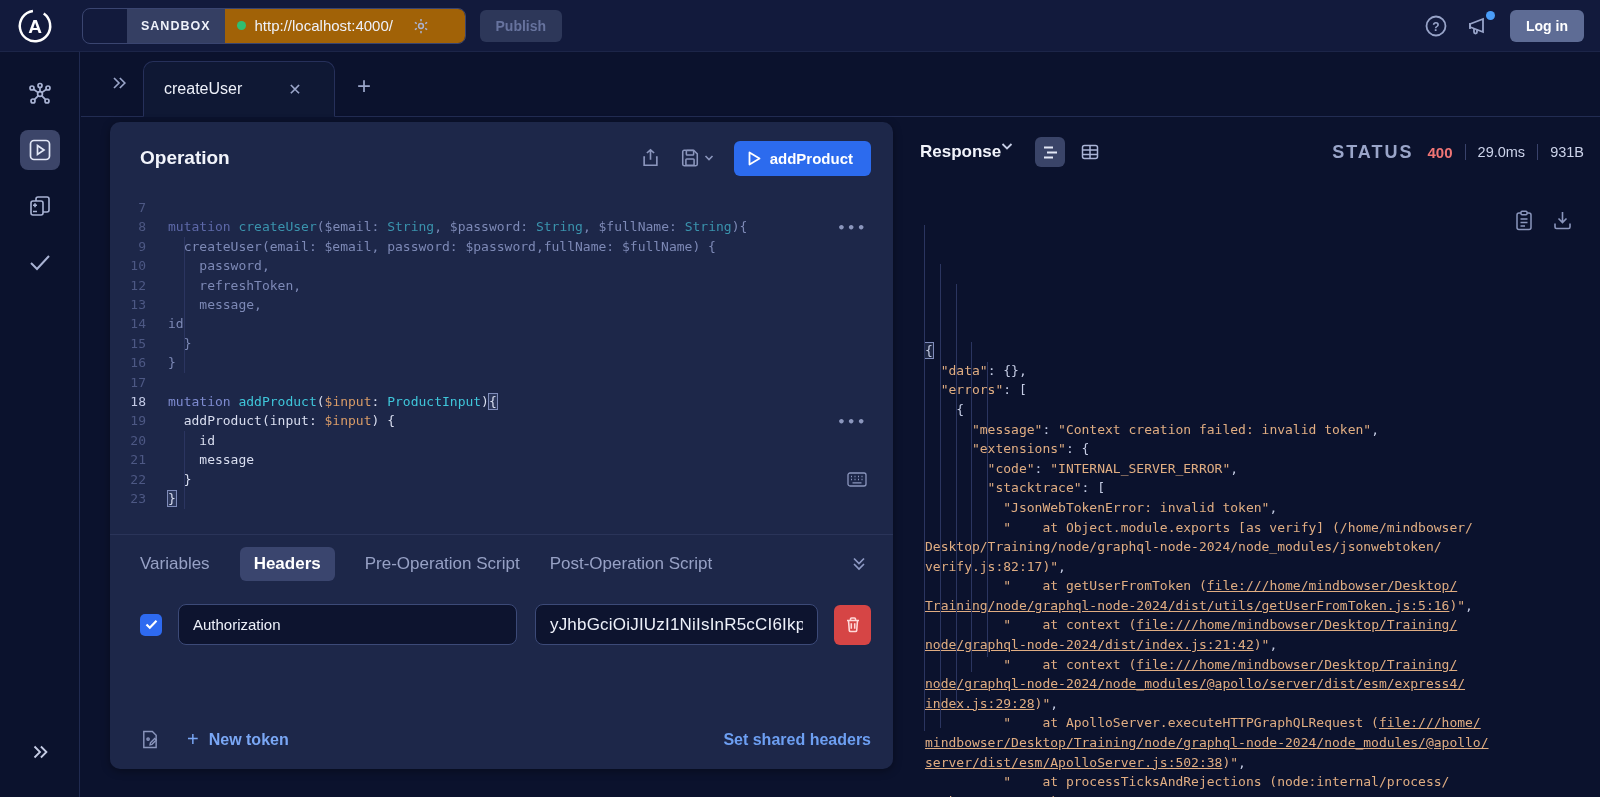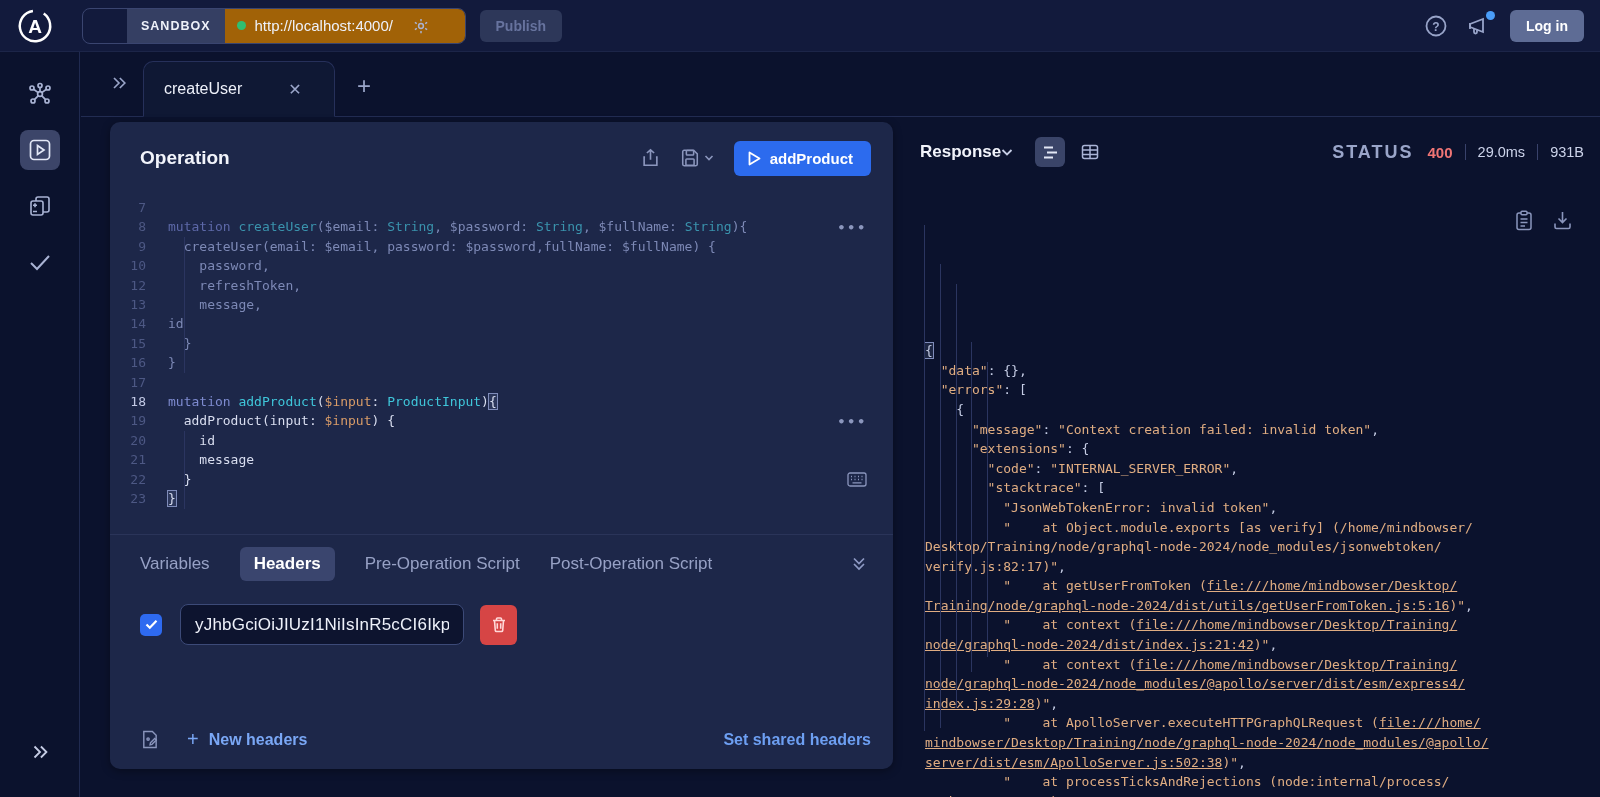--- a/index.html
+++ b/index.html
@@ -95,21 +95,21 @@
   .env-icon { color:#8b96bd; display:flex; margin-right:28px; }
   .new-header { display:flex; align-items:center; gap:10px; color:#7aa7f5; font-size:16px; font-weight:bold;
                 background:none; border:none; font-family:inherit; }
   .plus-sign { font-size:20px; font-weight:400; }
   .shared-link { margin-left:auto; color:#6d9ff2; font-size:16px; font-weight:bold; background:none; border:none;
                  font-family:inherit; }
 
   
   .resp { position:absolute; left:920px; top:128px; width:664px; bottom:0; }
   .resp-header { height:48px; display:flex; align-items:center; }
-  .resp-title { font-size:17px; font-weight:bold; color:#f2f4fb; display:flex; align-items:center; }
+  .resp-title { font-size:17px; font-weight:bold; color:#f2f4fb; display:flex; }
   .resp-chev { color:#c6cde5; display:flex; }
   .view-toggle { display:flex; align-items:center; gap:10px; margin-left:22px; }
   .vt-btn { width:30px; height:30px; display:flex; align-items:center; justify-content:center; color:#aab4d6;
             border-radius:6px; }
   .vt-btn.active { background:#3a4468; color:#e3e8f6; }
   .resp-meta { margin-left:auto; display:flex; align-items:center; gap:12px; }
   .status-label { font-size:18px; letter-spacing:2px; color:#9aa5c9; font-weight:bold; }
   .status-code { font-size:15px; color:#f07575; font-weight:bold; margin-left:2px; }
   .meta-sep { width:1px; height:16px; background:#39426b; }
   .meta-val { font-size:14.5px; color:#ccd3ea; }
@@ -294,38 +294,39 @@
         </span>
       </div>
 
     <div class="headers-area">
       <div class="header-row">
         <span class="chk">
           <svg width="13" height="11" viewBox="0 0 13 11" fill="none" stroke="#fff" stroke-width="2.2">
             <path d="M1.5 5.5 l3.3 3.3 L11.5 1.8"></path>
           </svg>
         </span>
+        <input class="hdr-input hdr-key" value="Authorization" style="">
         <input class="hdr-input hdr-val" value="yJhbGciOiJIUzI1NiIsInR5cCI6IkpXV" style="">
         <button class="trash-btn">
           <svg width="16" height="17" viewBox="0 0 16 17" fill="none" stroke="currentColor" stroke-width="1.6">
             <path d="M2 4.5 h12 M5.5 4.5 V3 a1 1 0 0 1 1 -1 h3 a1 1 0 0 1 1 1 v1.5 M3.5 4.5 l.8 10 a1.2 1.2 0 0 0 1.2 1 h5 a1.2 1.2 0 0 0 1.2 -1 l.8 -10 M6.3 7.3 v5.5 M9.7 7.3 v5.5"></path>
           </svg>
         </button>
       </div>
       <div class="headers-footer">
         <span class="env-icon">
           <svg width="19" height="21" viewBox="0 0 20 22" fill="none" stroke="currentColor" stroke-width="1.5">
             <path d="M4 2.5 h9 l4 4 V19.5 h-13 z"></path>
             <circle cx="8.5" cy="10.5" r="1.2"></circle>
             <path d="M11 14.5 l4.5 -4.5 1.6 1.6 -4.5 4.5 -2 .4 z"></path>
           </svg>
         </span>
         <button class="new-header">
           <span class="plus-sign">+</span>
-          <span>New headers</span>
+          <span>New token</span>
         </button>
         <button class="shared-link">Set shared headers</button>
       </div>
     </div>
   </div>
 
   <div class="resp">
     <div class="resp-header">
       <span class="resp-title">
         <span>Response</span>

